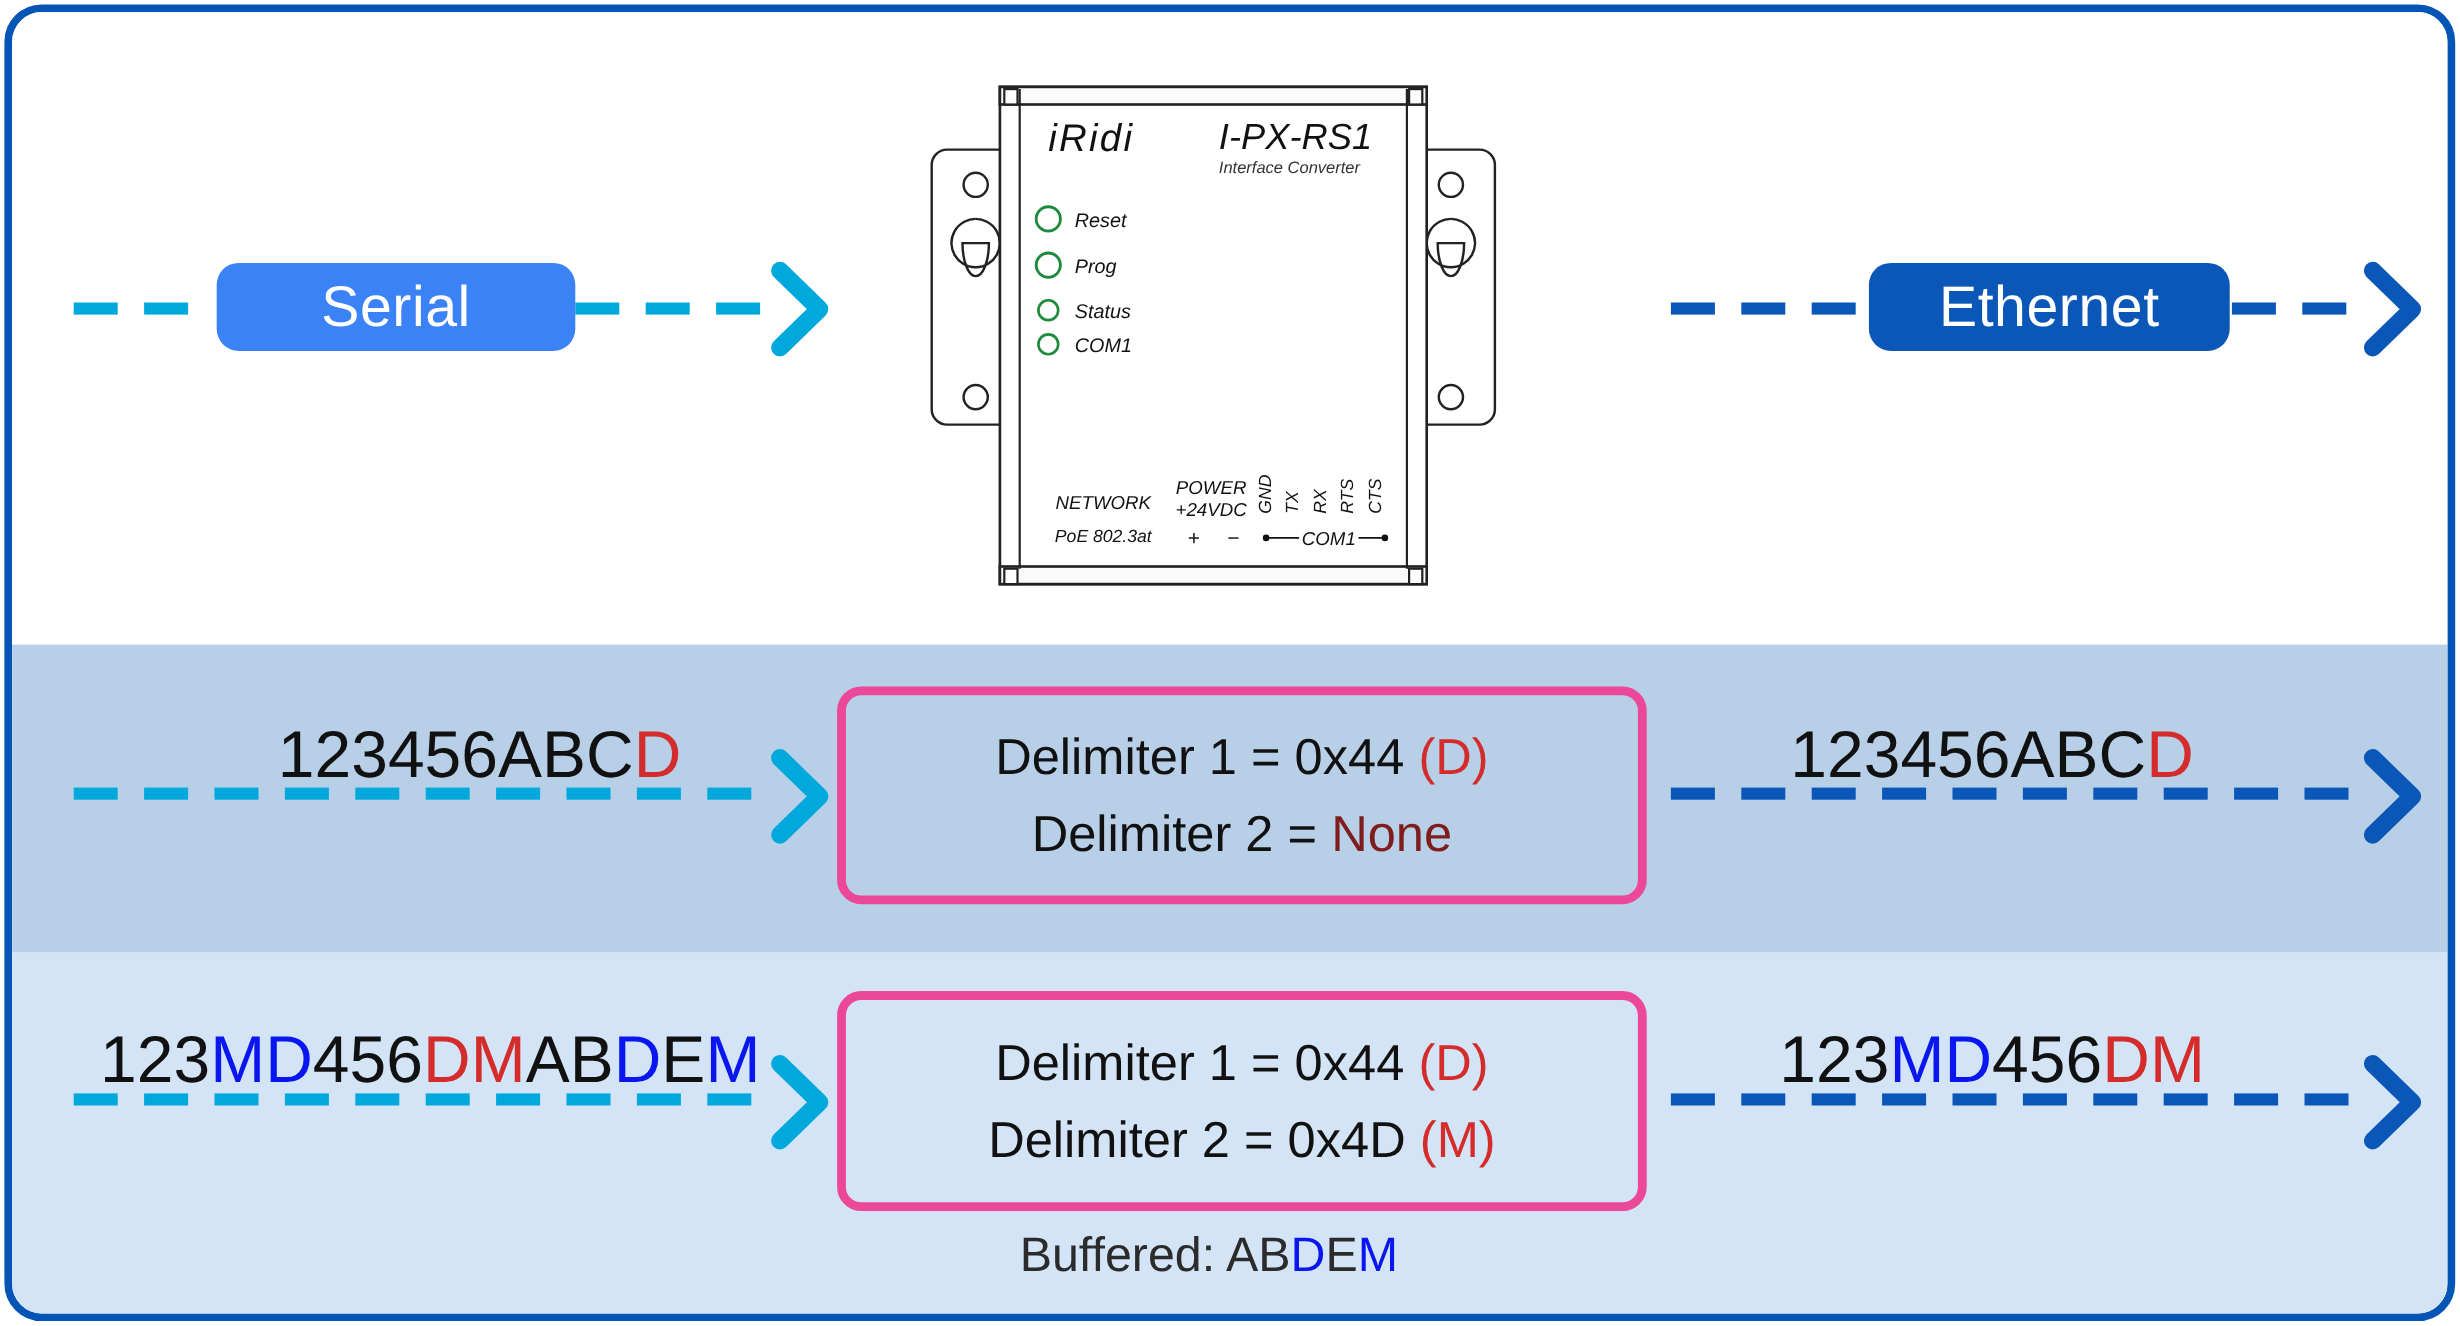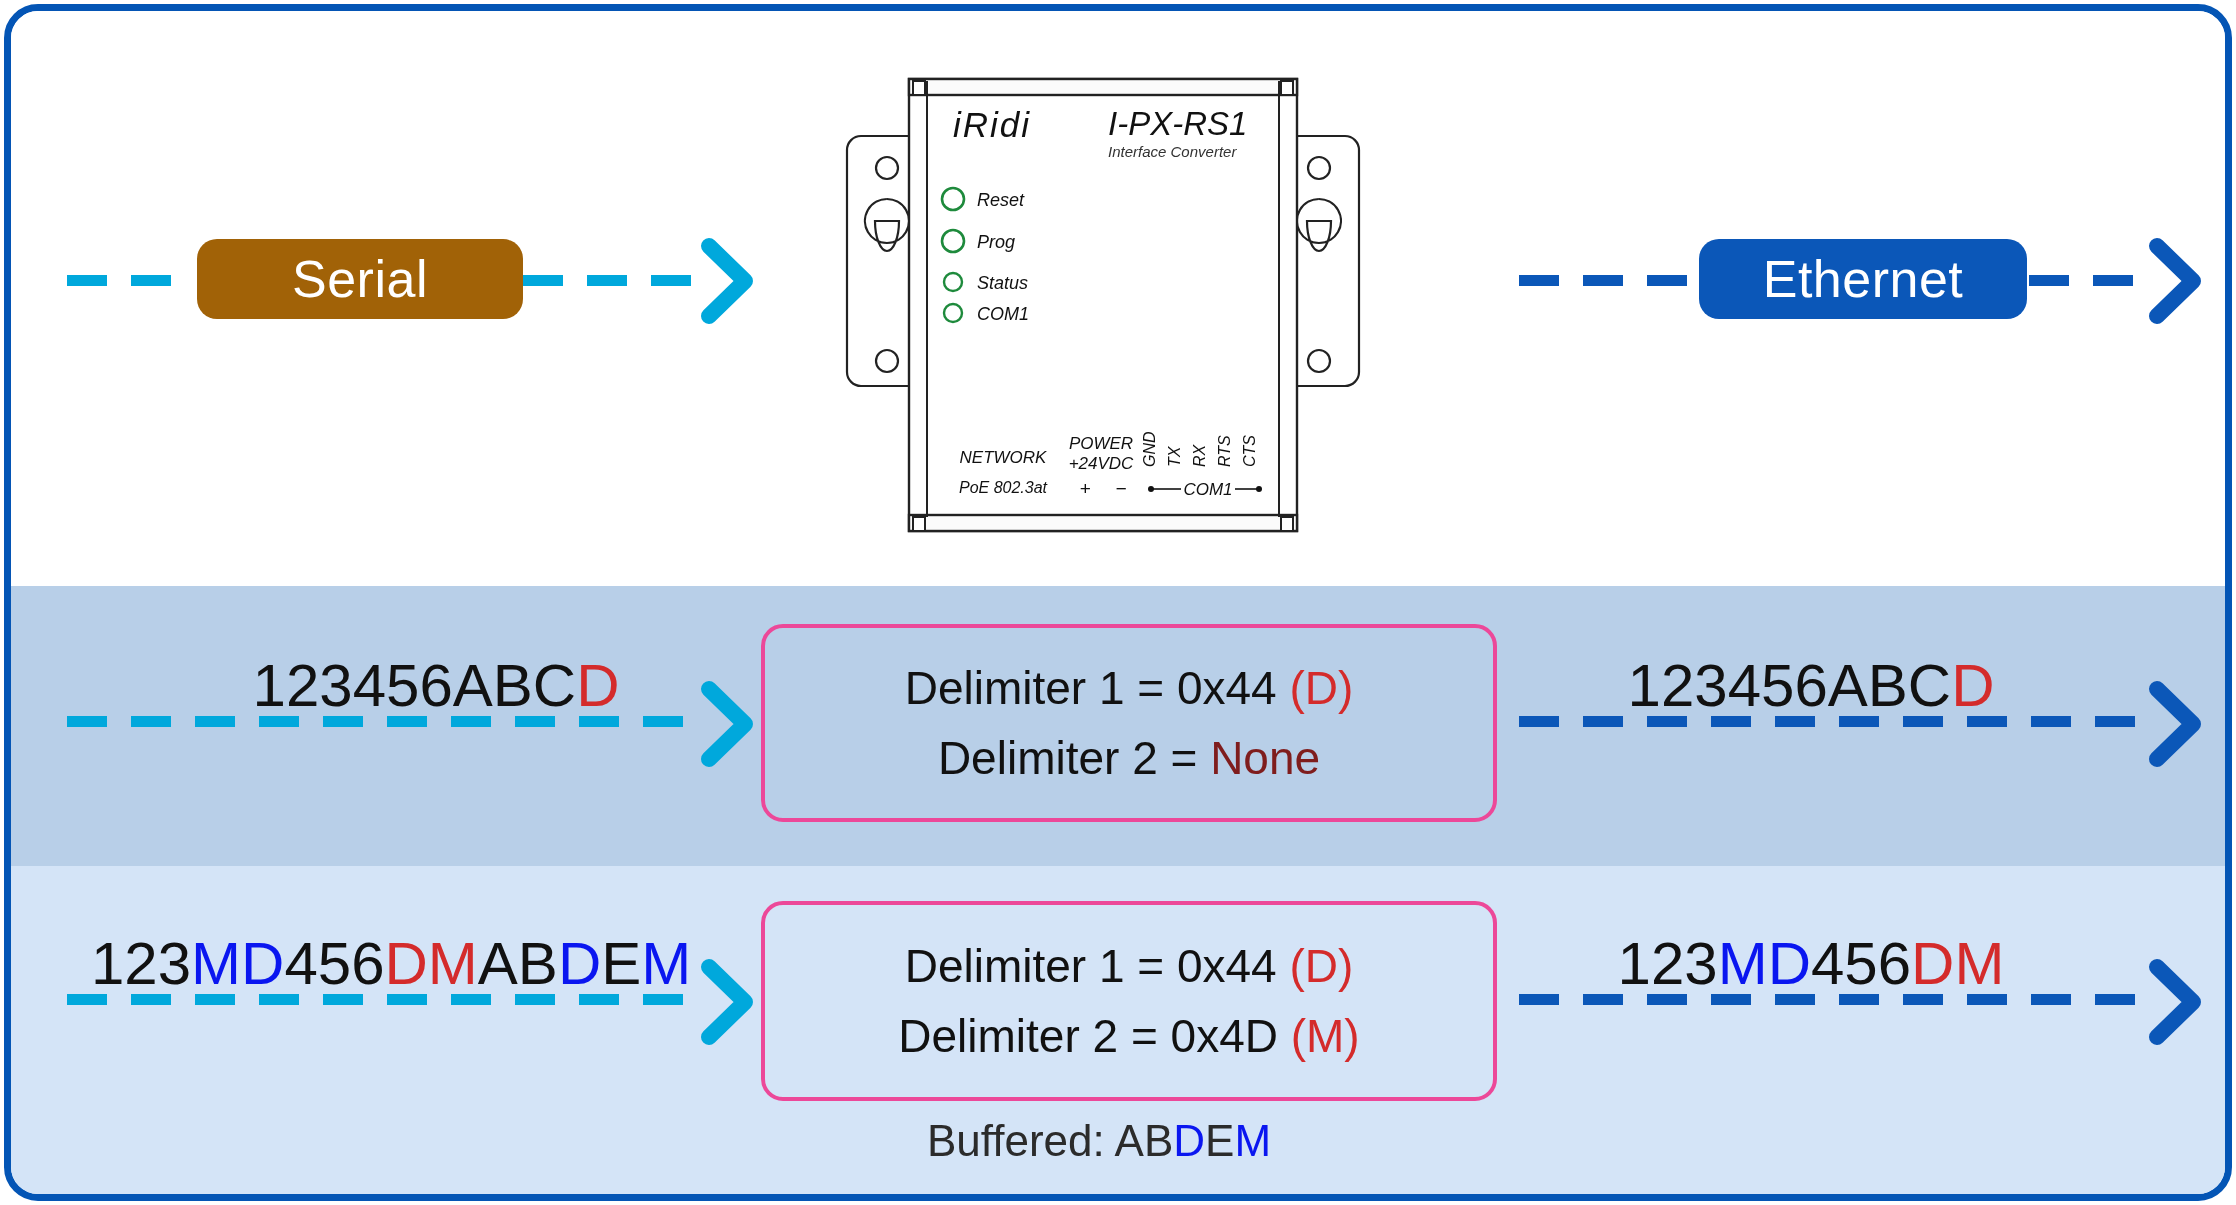--- a/index.html
+++ b/index.html
@@ -60,21 +60,21 @@
     color:#111111;
     white-space:nowrap;
     font-family:"Liberation Sans","DejaVu Sans",sans-serif;
   }
   .datastr .seg{display:inline;}
 
   
   .dbox{
     position:absolute;
     box-sizing:border-box;
-    border:4px solid #ec4899;
+    border:8px solid #ec4899;
     border-radius:22px;
     display:flex;flex-direction:column;
     align-items:center;justify-content:center;
     gap:16px;
   }
   .dbox .line{
     font-size:46px;color:#111111;white-space:nowrap;
   }
   .dbox .line .paren{color:#D42B2B;}
   .dbox .line .none{color:#7f1d1d;}
@@ -97,21 +97,21 @@
 
     <div class="band band-top"></div>
     <div class="band band-row1"></div>
     <div class="band band-row2"></div>
 
     <div class="dashline" style="left:56px;top:264px;width:130px;">
         <i style="left: 0px; width: 40px; background: rgb(0, 168, 220);"></i>
         <i style="left: 64px; width: 40px; background: rgb(0, 168, 220);"></i>
       </div>
 
-    <div class="pill" style="left:186px;top:228px;width:326px;height:80px;background:#a16207;">
+    <div class="pill" style="left:186px;top:228px;width:326px;height:80px;background:#3b82f6;">
       <span>Serial</span>
     </div>
     <div class="dashline" style="left:512px;top:264px;width:180px;">
         <i style="left: 0px; width: 40px; background: rgb(0, 168, 220);"></i>
         <i style="left: 64px; width: 40px; background: rgb(0, 168, 220);"></i>
         <i style="left: 128px; width: 40px; background: rgb(0, 168, 220);"></i>
       </div>
     <div class="chev" style="left:688px;top:225px;">
       <svg width="58" height="90" viewBox="0 0 58 90">
         <polyline points="10,10 46,45 10,80" fill="none" stroke="#00A8DC" stroke-width="16" stroke-linecap="round" stroke-linejoin="round"></polyline>

